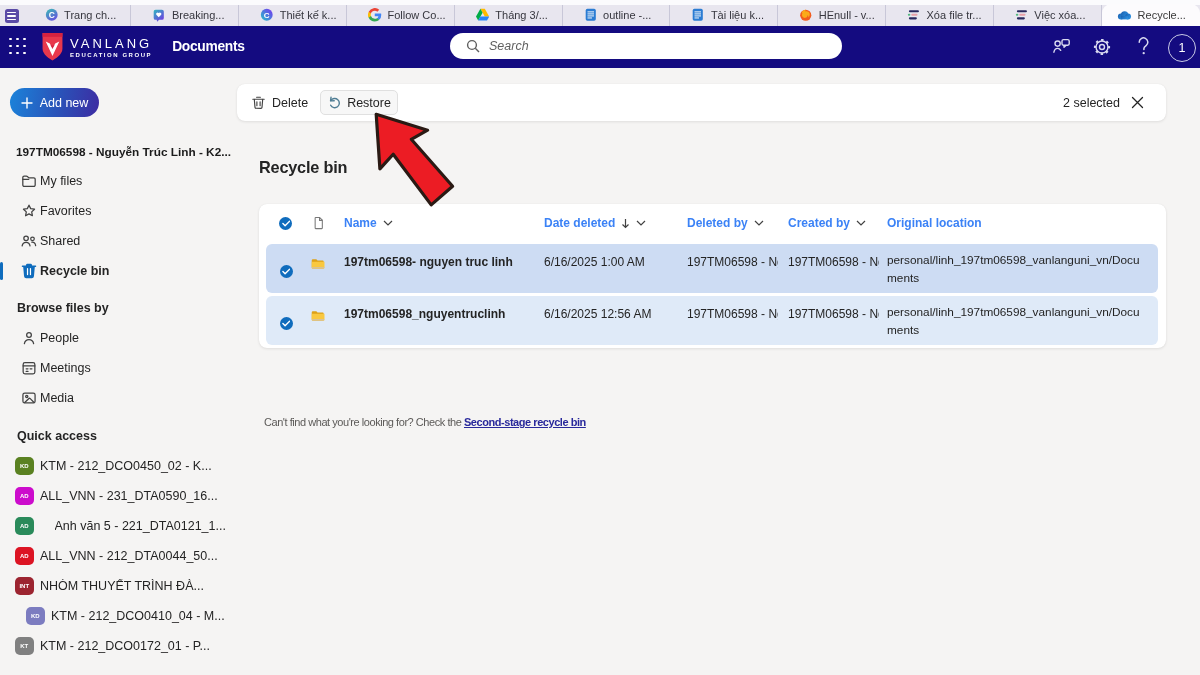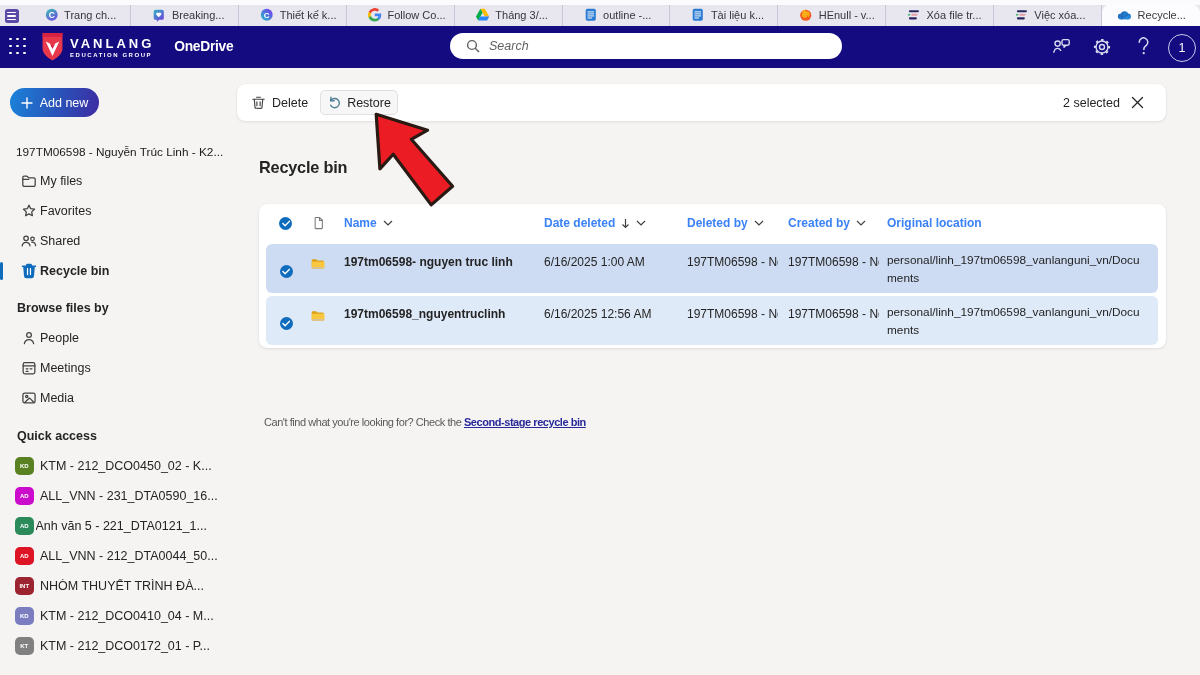--- a/index.html
+++ b/index.html
@@ -14,32 +14,32 @@
 .tab span{font-size:11px;color:#36363e;white-space:nowrap;}
 .tab.active{background:#fcfbfd;border-right:none;border-radius:9px 9px 0 0;top:3.5px;height:22px;padding-left:14px;}
 .tab.active span{color:#3a3a3a;}
 .favi{width:13.5px;height:13.5px;flex:0 0 13.5px;}
 
 .hdr{position:absolute;left:0;top:25.5px;width:1200px;height:42.5px;background:#140b80;display:flex;align-items:center;}
 .waffle{width:18px;height:18px;margin-left:9px;display:grid;grid-template-columns:repeat(3,1fr);gap:3px;}
 .waffle i{width:2.6px;height:2.6px;background:#fff;border-radius:50%;}
 .logo{display:flex;align-items:center;margin-left:14px;}
 .logotxt{margin-left:6px;}
-.logotxt .l1{color:#fff;font-weight:bold;font-size:13px;letter-spacing:3px;}
+.logotxt .l1{color:#fff;font-weight:normal;font-size:13px;letter-spacing:3px;}
 .logotxt .l2{color:#fff;font-weight:bold;font-size:6px;letter-spacing:1.55px;margin-top:1px;}
 .odname{color:#fff;font-size:13.8px;font-weight:600;margin-left:20px;letter-spacing:-0.3px;}
 .search{position:absolute;left:450px;top:7.5px;width:392px;height:26px;background:#fff;border-radius:13px;display:flex;align-items:center;}
 .search svg{margin-left:16px;}
 .search span{color:#5f5f5f;font-size:12.5px;margin-left:9px;font-style:italic;}
 .hic{position:absolute;top:0;height:42.5px;display:flex;align-items:center;justify-content:center;width:32px;}
 .avatar{position:absolute;left:1168px;top:8.5px;width:28px;height:28px;border-radius:50%;border:1.3px solid #c9cae6;color:#fff;font-size:12.5px;display:flex;align-items:center;justify-content:center;}
 
 .side{position:absolute;left:0;top:65px;width:237px;height:610px;}
 .addnew{position:absolute;left:10px;top:23px;width:89px;height:29px;border-radius:15px;background:linear-gradient(100deg,#1b83da 0%,#2a52b8 55%,#3d2ba2 100%);color:#fff;display:flex;align-items:center;justify-content:center;gap:7px;font-size:12.5px;}
-.acct{position:absolute;left:16px;top:80px;font-size:11.8px;font-weight:400;color:#1b1b1b;white-space:nowrap;}
+.acct{position:absolute;left:16px;top:80px;font-size:11.8px;font-weight:700;color:#1b1b1b;white-space:nowrap;}
 .nav{position:absolute;left:0;top:101px;width:237px;}
 .navitem{height:30px;display:flex;align-items:center;padding-left:20px;gap:2px;font-size:12.5px;color:#242424;position:relative;}
 .navitem.sel{font-weight:600;}
 .navitem.sel:before{content:"";position:absolute;left:0;top:6px;width:3px;height:18px;border-radius:2px;background:#0f6cbd;}
 .navhead{font-size:12.5px;font-weight:700;color:#242424;padding:0 0 0 17px;height:30px;display:flex;align-items:center;}
 .qaicon{width:18.5px;height:18.5px;border-radius:5px;flex:0 0 18.5px;display:flex;align-items:center;justify-content:center;color:#fff;font-size:6px;font-weight:bold;}
 .qatext{white-space:nowrap;overflow:hidden;}
 
 .toolbar{position:absolute;left:237px;top:84px;width:929px;height:37px;background:#fff;border-radius:8px;box-shadow:0 1px 3px rgba(0,0,0,.09),0 0 1px rgba(0,0,0,.07);display:flex;align-items:center;font-size:12.5px;color:#242424;}
 .tbtn{display:flex;align-items:center;gap:6px;padding:0 9px;height:25px;}
@@ -201,21 +201,21 @@
         <path d="M1 0h22v17.5c0 6.5-8.2 11.3-11 13-2.8-1.7-11-6.5-11-13z" fill="#e8384c"></path>
         <path d="M1 0h22v4.2H1z" fill="#d52240"></path>
         <path d="M4.5 9.5 12 25.5 19.5 9.5 15 11.5l-3 5-3-5z" fill="#fff"></path>
         <path d="M9.5 12.8 12 14l2.5-1.2-2.5 5z" fill="#d52240"></path>
       </svg>
     <div class="logotxt">
         <div class="l1">VANLANG</div>
         <div class="l2">EDUCATION GROUP</div>
       </div>
   </div>
-  <div class="odname">OneDrive</div>
+  <div class="odname">Documents</div>
   <div class="search">
       <svg width="14" height="14" viewBox="0 0 14 14">
         <circle cx="6" cy="6" r="4.4" fill="none" stroke="#5f5f5f" stroke-width="1.4"></circle>
         <path d="M9.3 9.3L13 13" stroke="#5f5f5f" stroke-width="1.4"></path>
       </svg>
       <span>Search</span>
     </div>
   <div class="hic" style="left:1045px">
       <svg width="21" height="21" viewBox="0 0 21 21" fill="none" stroke="#d9daf0" stroke-width="1.4">
         <circle cx="6.6" cy="7.6" r="2.6"></circle>
@@ -295,33 +295,33 @@
     <div style="height:8px"></div>
     <div class="navhead">Quick access</div>
     <div class="navitem" style="padding-left:15px;gap:6.5px">
         <span class="qaicon" style="background:#5a8121">KD</span>
         <span class="qatext">KTM - 212_DCO0450_02 - K...</span>
       </div>
     <div class="navitem" style="padding-left:15px;gap:6.5px">
         <span class="qaicon" style="background:#cc0ccc">AD</span>
         <span class="qatext">ALL_VNN - 231_DTA0590_16...</span>
       </div>
-    <div class="navitem" style="padding-left:15px;gap:2px">
+    <div class="navitem" style="padding-left:15px;gap:21px">
         <span class="qaicon" style="background:#2a8a5a">AD</span>
         <span class="qatext">Anh văn 5 - 221_DTA0121_1...</span>
       </div>
     <div class="navitem" style="padding-left:15px;gap:6.5px">
         <span class="qaicon" style="background:#dc1423">AD</span>
         <span class="qatext">ALL_VNN - 212_DTA0044_50...</span>
       </div>
     <div class="navitem" style="padding-left:15px;gap:6.5px">
         <span class="qaicon" style="background:#9c2430">INT</span>
         <span class="qatext">NHÓM THUYẾT TRÌNH ĐÀ...</span>
       </div>
-    <div class="navitem" style="padding-left:15px;gap:6.5px">
+    <div class="navitem" style="padding-left:26px;gap:6.5px">
         <span class="qaicon" style="background:#7c7cc0">KD</span>
         <span class="qatext">KTM - 212_DCO0410_04 - M...</span>
       </div>
     <div class="navitem" style="padding-left:15px;gap:6.5px">
         <span class="qaicon" style="background:#808080">KT</span>
         <span class="qatext">KTM - 212_DCO0172_01 - P...</span>
       </div>
   </div>
 </div>
 

